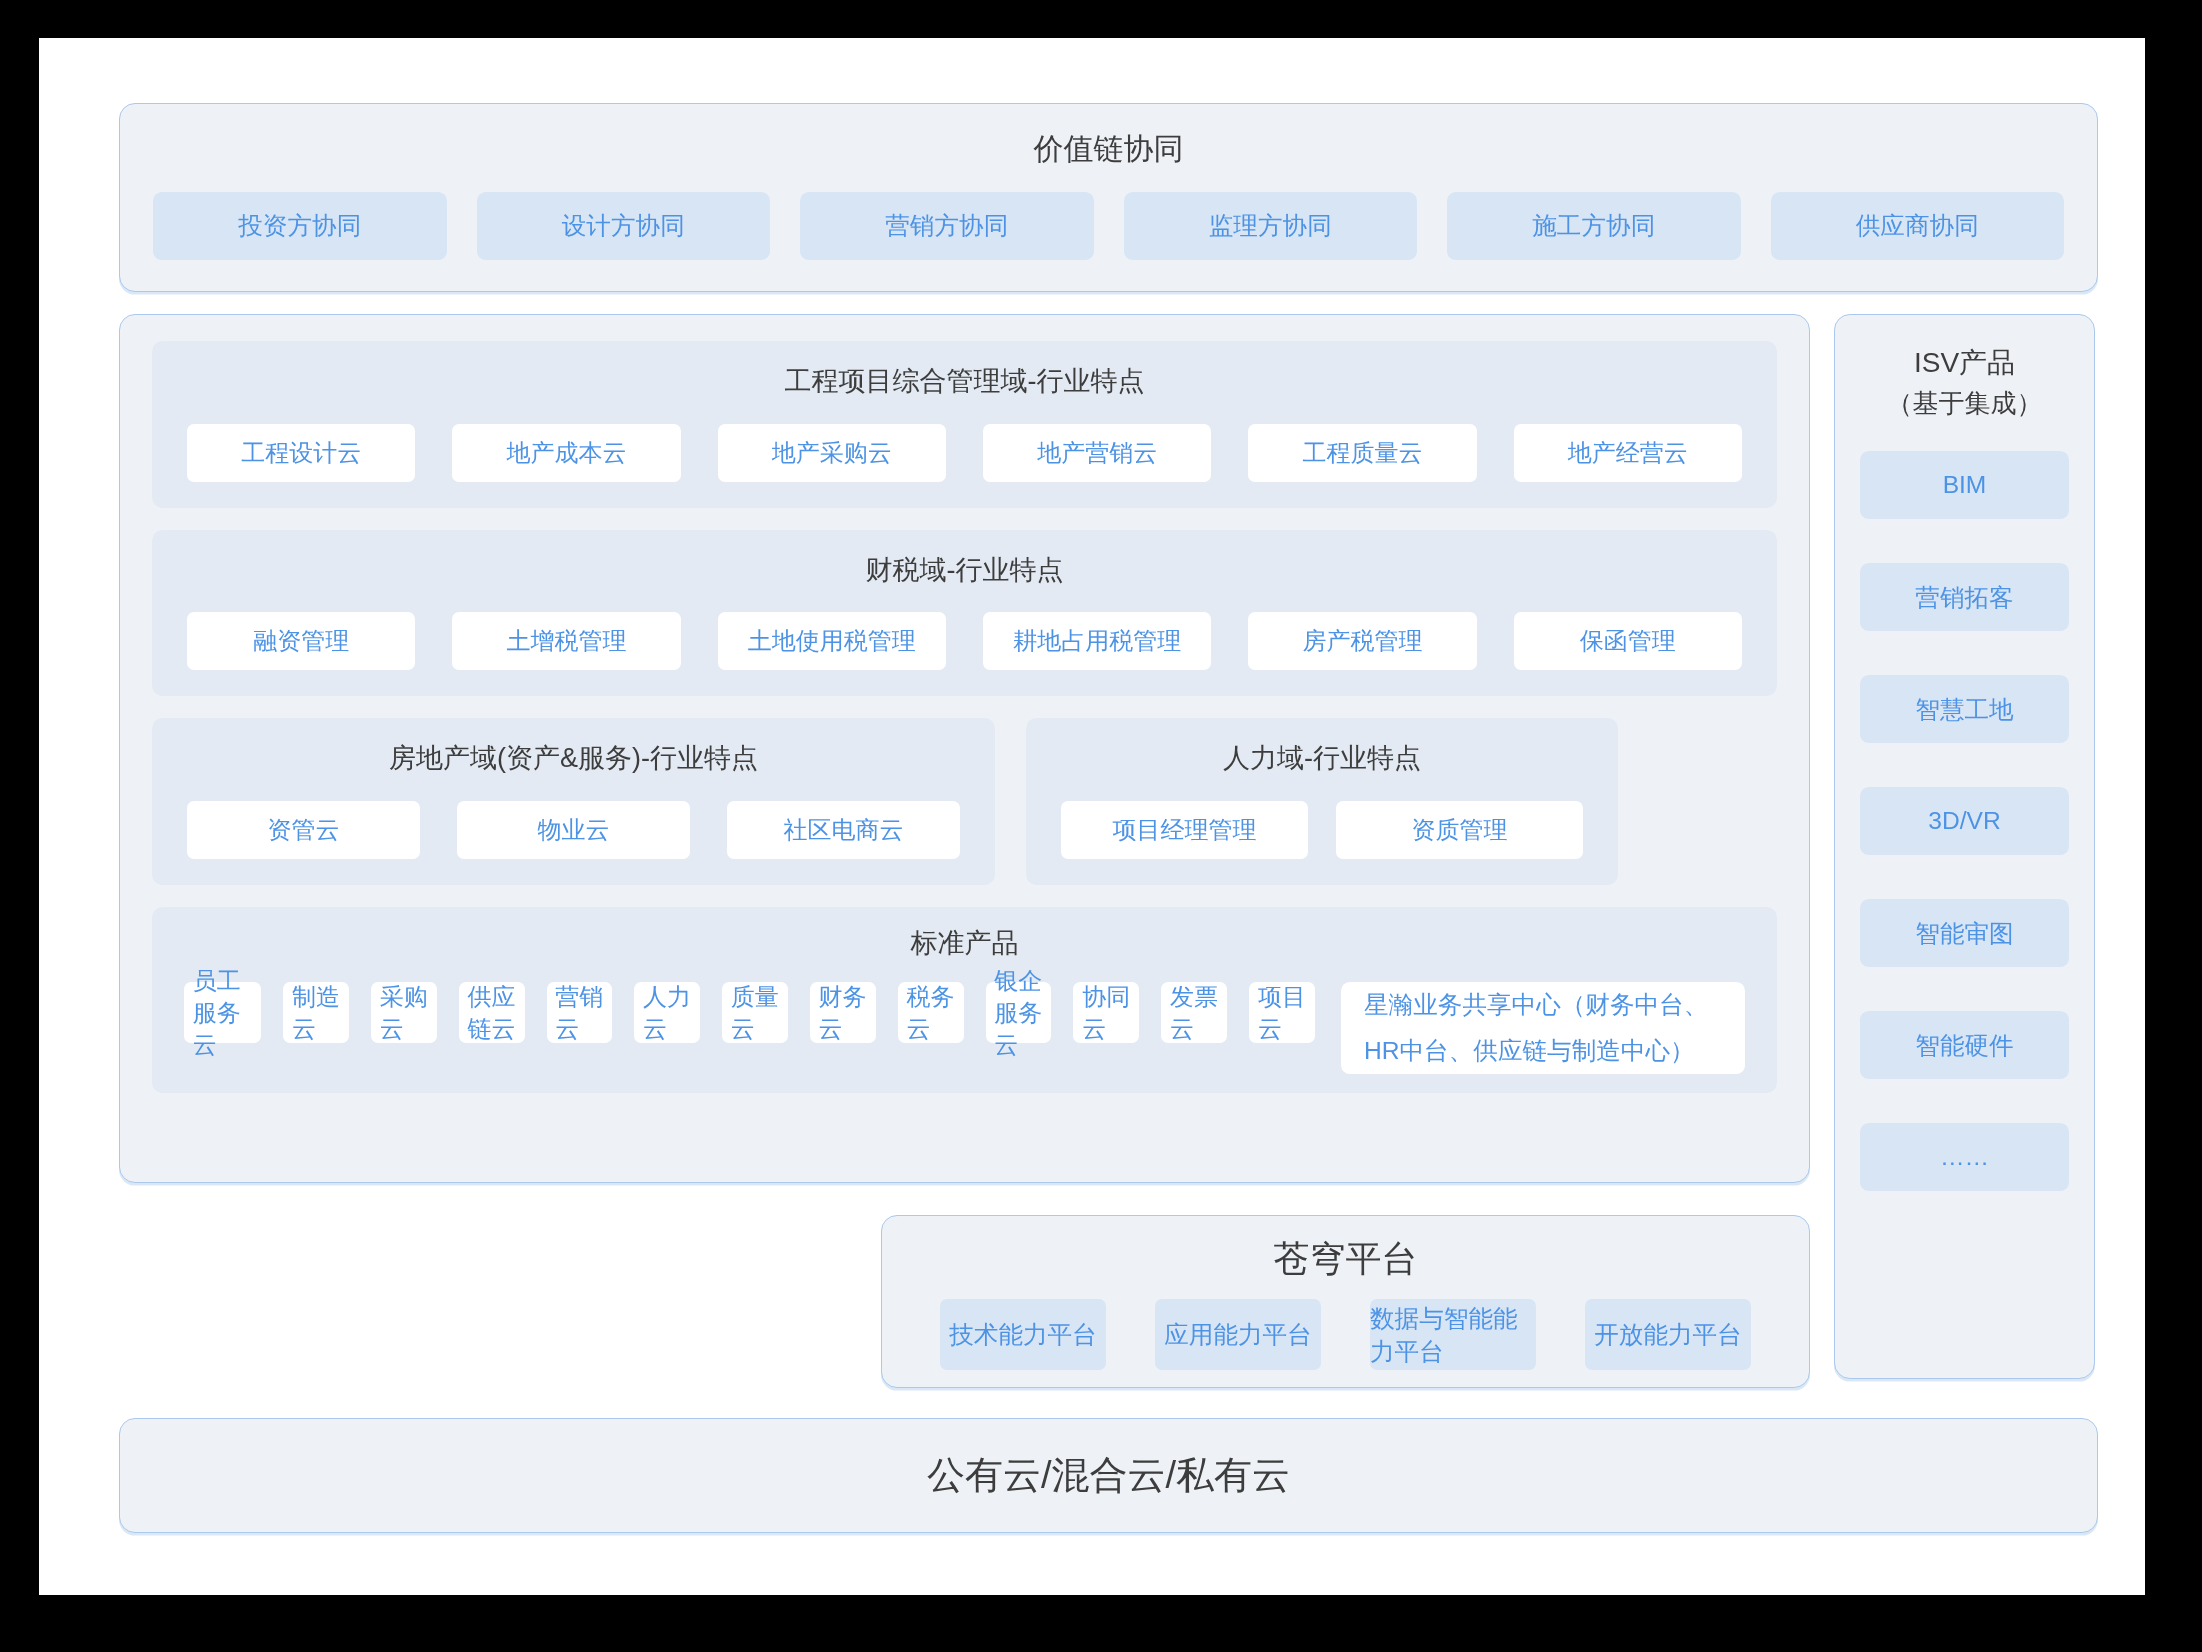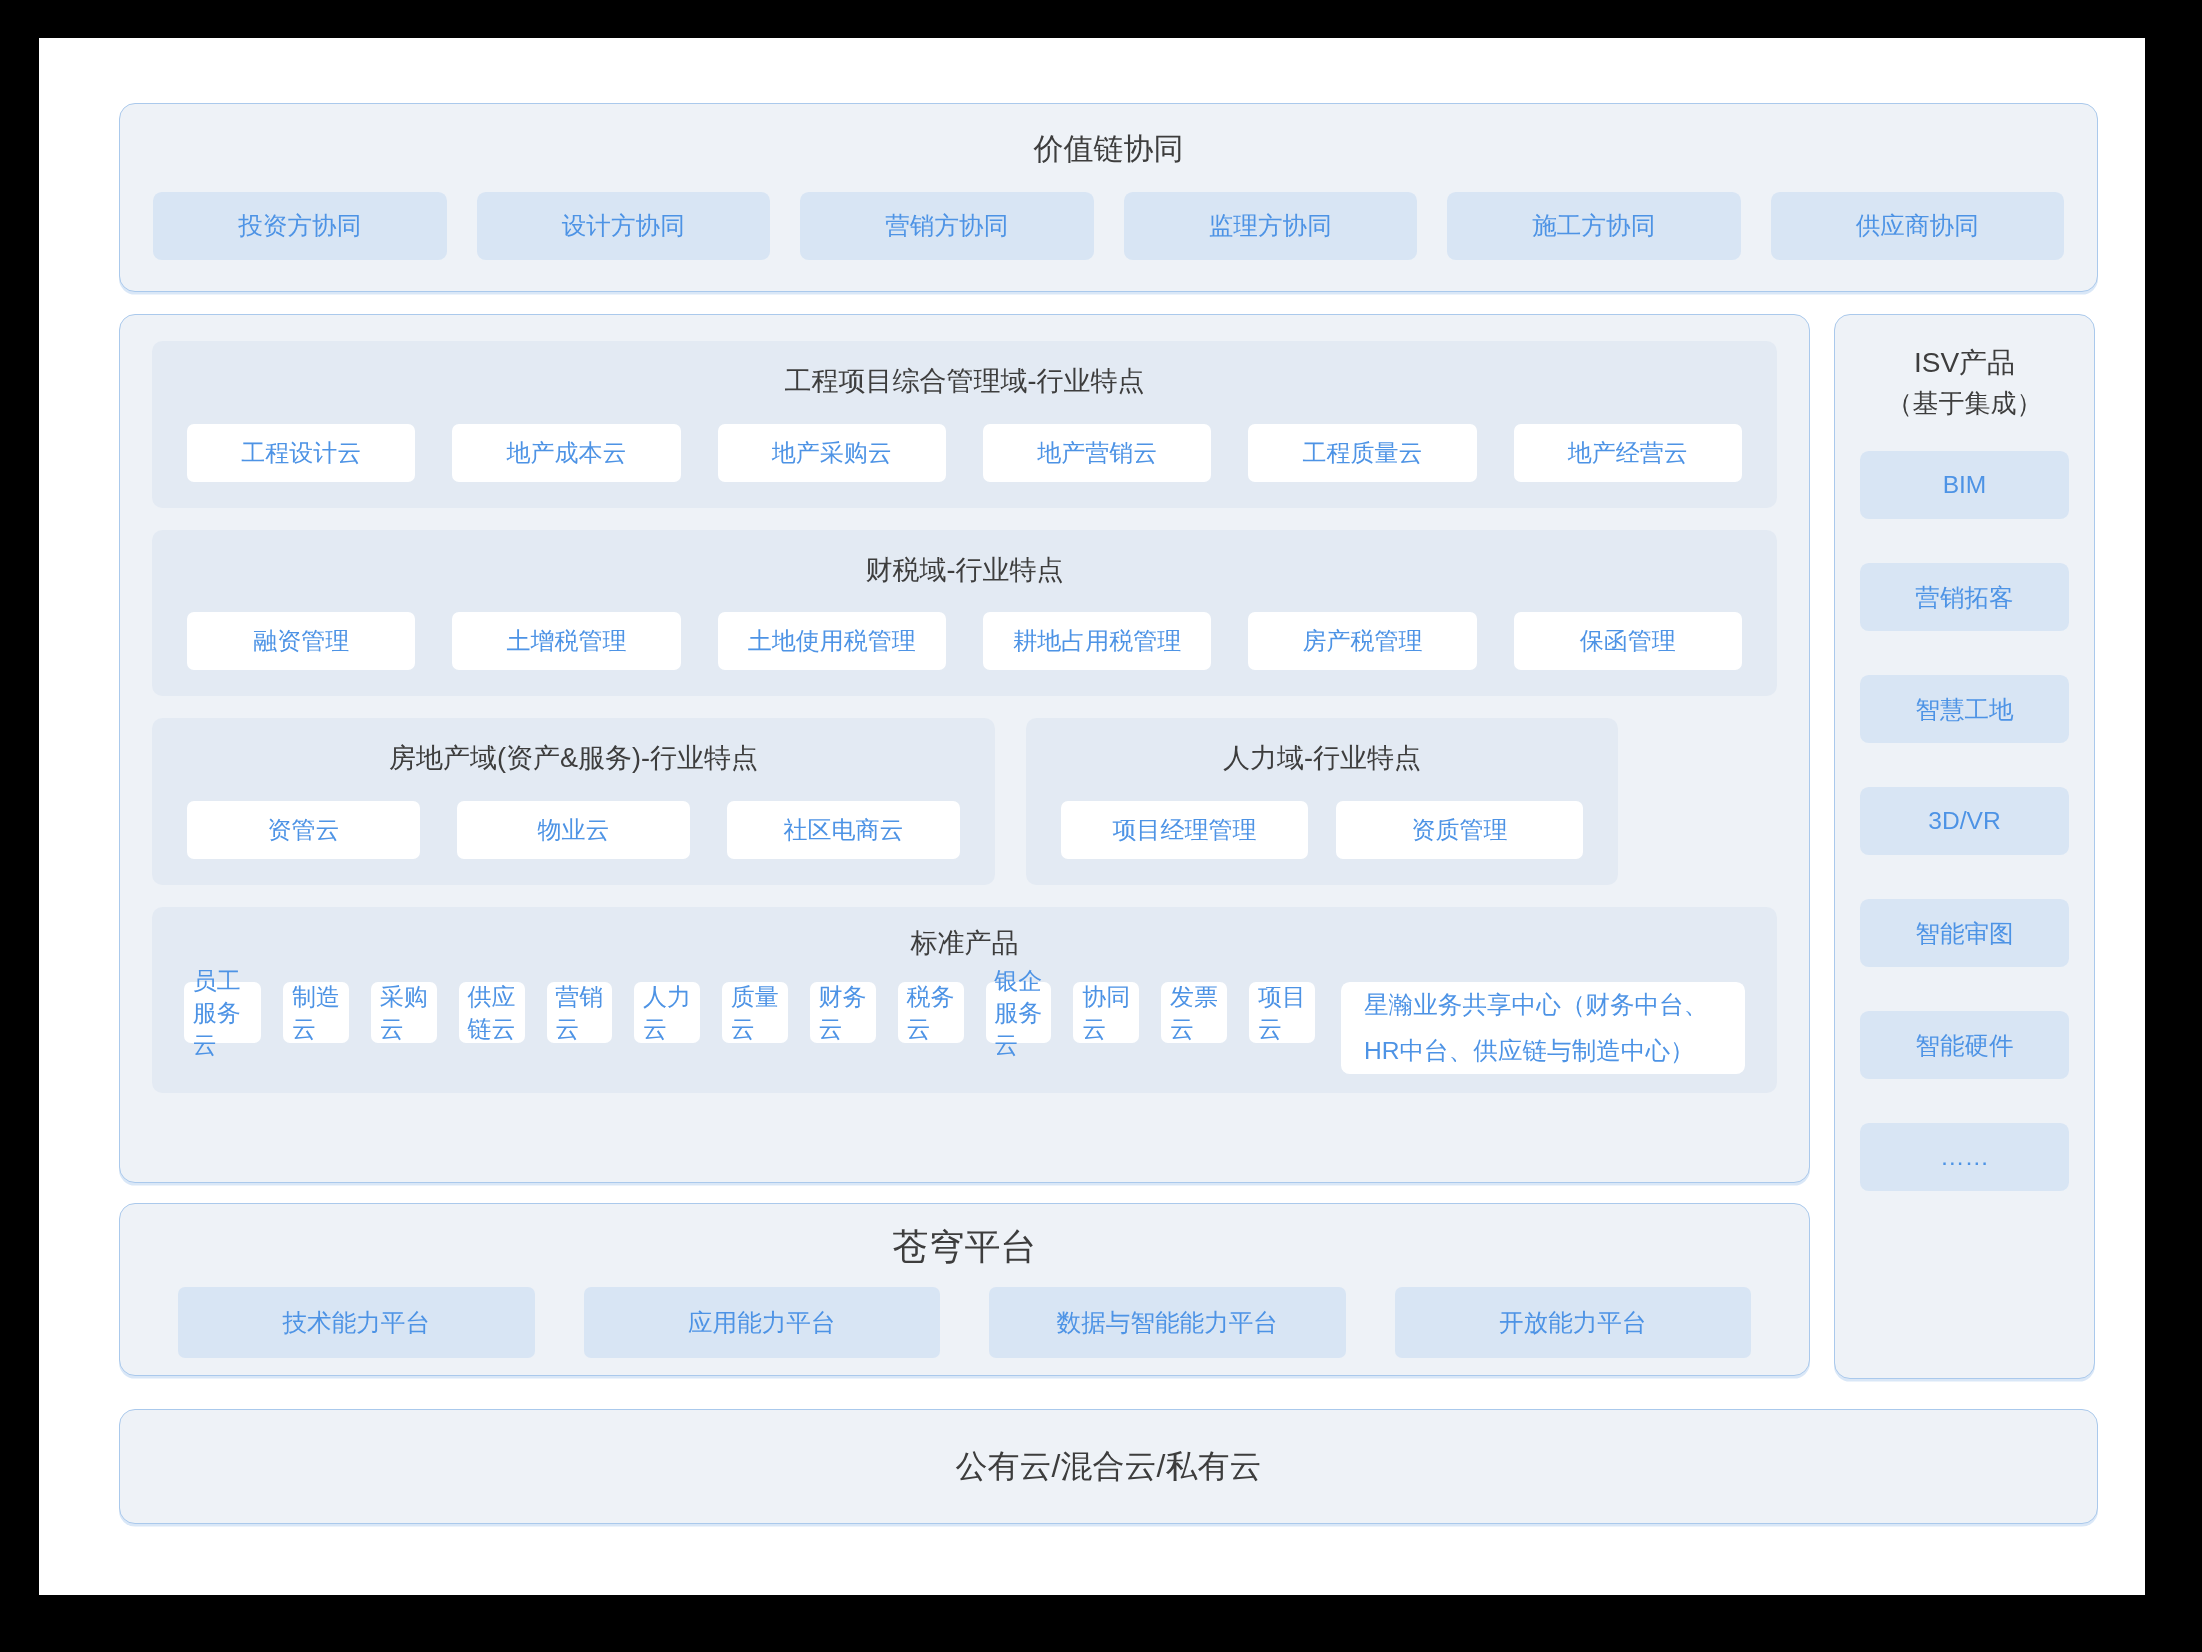--- a/index.html
+++ b/index.html
@@ -25,21 +25,21 @@
     font-size:30px;line-height:39px;
   }
   .top-panel{height:189px;padding-top:24.6px;}
   .chip-row{display:flex;gap:30px;padding:0 33px;margin-top:24px;}
   .chip{
     flex:1;height:68px;background:var(--chip_bg,#d8e5f4);border-radius:8.8px;
     display:flex;align-items:center;justify-content:center;
     color:var(--accent_text,#4d93e5);font-size:24.6px;
   }
   .middle{display:flex;gap:24px;margin-top:22px;}
-  .left-col{width:1691px;display:flex;flex-direction:column;gap:20px;}
+  .left-col{width:1691px;display:flex;flex-direction:column;gap:32px;align-items:flex-end;}
   .big-panel{padding:26px 32px;display:flex;flex-direction:column;gap:22px;height:869px;}
   .subpanel{
     background:var(--subpanel_bg,#e3eaf3);border-radius:10.5px;
     padding:23px 35px 26px;box-sizing:border-box;
   }
   .sub-title{
     text-align:center;color:var(--title_text,#3d3d3d);
     font-size:27px;line-height:35px;
   }
   .box-row{display:flex;gap:37px;margin-top:24.6px;}
@@ -76,21 +76,21 @@
   .sidebar-items{display:flex;flex-direction:column;gap:44px;margin-top:28px;}
   .side-chip{
     height:68px;background:var(--chip_bg,#d8e5f4);border-radius:8.8px;
     display:flex;align-items:center;justify-content:center;
     color:var(--accent_text,#4d93e5);font-size:24.6px;
   }
   .bottom-bar{
     margin-top:30px;height:115px;
     display:flex;align-items:center;justify-content:center;
   }
-  .bottom-bar .panel-title{font-size:32px;}
+  .bottom-bar .panel-title{font-size:38px;}
 </style>
 </head>
 <body>
 
 <div class="page">
   <div class="content">
 
     <section class="panel top-panel">
       <div class="panel-title">价值链协同</div>
       <div class="chip-row">

